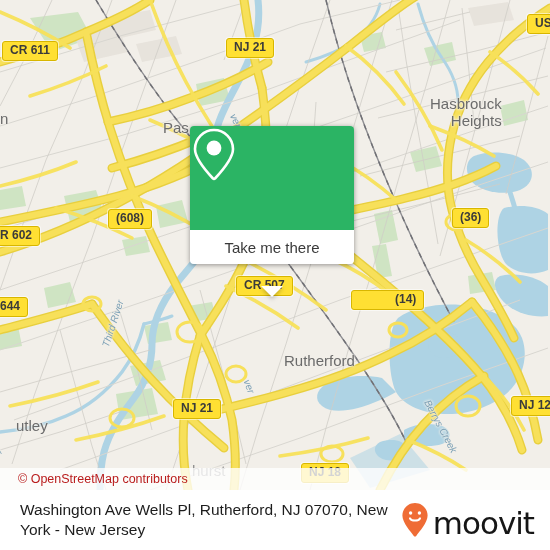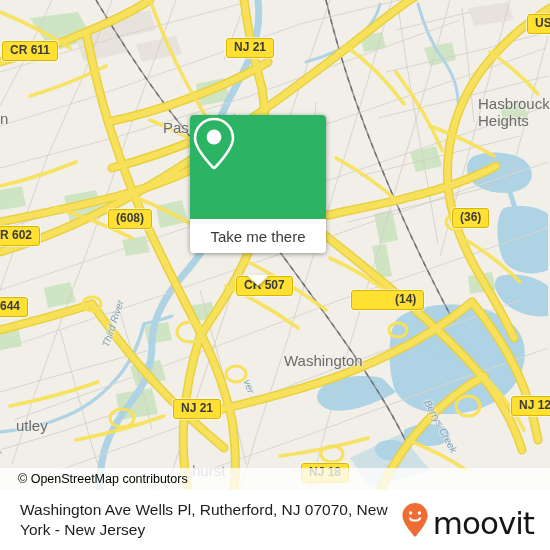--- a/index.html
+++ b/index.html
@@ -11,48 +11,48 @@
   #app{position:relative;width:550px;height:550px;overflow:hidden;background:#fff;}
 
   
   #map{position:absolute;left:0;top:0;width:550px;height:490px;overflow:hidden;background:#f2efe9;}
   #map svg{position:absolute;left:0;top:0;}
 
   
   .lbl{position:absolute;color:#6e6e6e;font-family:"Liberation Sans",sans-serif;white-space:nowrap;
        text-shadow:0 0 3px #f2efe9,0 0 3px #f2efe9,0 0 2px #f2efe9;pointer-events:none;}
   .lbl.place{font-size:15px;color:#6b6b6b;}
-  .lbl.place2{font-size:15px;color:#6b6b6b;line-height:17px;white-space:pre-line;text-align:left;margin-left:48px;}
+  .lbl.place2{font-size:15px;color:#6b6b6b;line-height:17px;white-space:pre-line;text-align:right;}
   .lbl.water{font-size:10px;color:#7a9fb5;font-style:italic;}
 
   
   .shield{position:absolute;background:#ffe033;border:1px solid #d8b600;border-radius:3px;
           color:#3b3b3b;font-size:11px;font-weight:bold;padding:1px 6px 2px 6px;line-height:13px;
           font-family:"Liberation Sans",sans-serif;white-space:nowrap;
           box-shadow:0 0 0 1px rgba(255,255,255,.55);}
   .shield.big{font-size:12px;padding:2px 7px 3px 7px;}
 
   
-  #card{position:absolute;left:190px;top:115px;width:136px;
+  #card{position:absolute;left:190px;top:126px;width:164px;
         border-radius:4px;overflow:visible;
         box-shadow:0 1px 5px rgba(0,0,0,.4);}
   #card-green{height:104px;border-radius:4px 4px 0 0;
               display:flex;align-items:center;justify-content:center;}
   #card-btn{height:34px;background:#fff;border-radius:0 0 4px 4px;
             display:flex;align-items:center;justify-content:center;
             color:#3a3a3a;font-size:15px;cursor:pointer;}
   #card-tail{position:absolute;left:50%;transform:translateX(-50%);top:160px;
              width:0;height:0;border-left:11px solid transparent;border-right:11px solid transparent;
              border-top:11px solid #fff;filter:drop-shadow(0 2px 2px rgba(0,0,0,.25));}
 
   
   #attrib{position:absolute;left:0;top:468px;height:22px;width:550px;
           background:rgba(255,255,255,.78);
           display:flex;align-items:center;}
-  #attrib span{font-size:12.5px;color:#000000;padding-left:18px;}
+  #attrib span{font-size:12.5px;color:#b91c1c;padding-left:18px;}
 
   
   #footer{position:absolute;left:0;top:490px;width:550px;height:60px;background:#fff;
           display:flex;align-items:center;justify-content:space-between;
           padding:0 16px 0 20px;box-sizing:border-box;}
   #footer-title{font-size:15.5px;color:#1d1d1d;line-height:20px;max-width:378px;}
   #logo{display:flex;align-items:center;gap:4px;}
   #logo-word{font-size:31px;color:#161616;letter-spacing:-1px;line-height:31px;
              font-family:"DejaVu Sans",sans-serif;font-weight:normal;margin-top:7px;}
 </style>
@@ -285,21 +285,21 @@
         <ellipse cx="92" cy="304" rx="9" ry="7" fill="none"></ellipse>
         <ellipse cx="122" cy="418" rx="12" ry="9" fill="none"></ellipse>
         <ellipse cx="332" cy="454" rx="11" ry="8" fill="none"></ellipse>
         <ellipse cx="398" cy="330" rx="9" ry="7" fill="none"></ellipse>
       </g>
     </svg>
 
     <div class="lbl place" style="left:163px;top:119px;">Pas</div>
     <div class="lbl place2" style="left:430px;top:95px;">Hasbrouck
 Heights</div>
-    <div class="lbl place" style="left:284px;top:352px;">Washington</div>
+    <div class="lbl place" style="left:284px;top:352px;">Rutherford</div>
     <div class="lbl place" style="left:16px;top:375px;margin-top:42px;">utley</div>
     <div class="lbl place" style="left:192px;top:462px;color:#8e8e8e;">hurst</div>
     <div class="lbl place" style="left:0px;top:110px;">n</div>
 
     <div class="lbl water" style="left:100px;top:345px;transform:rotate(-72deg);transform-origin:left top;">Third River</div>
     <div class="lbl water" style="left:432px;top:398px;transform:rotate(62deg);transform-origin:left top;">Berrys Creek</div>
     <div class="lbl water" style="left:238px;top:112px;transform:rotate(65deg);transform-origin:left top;">ver</div>
     <div class="lbl water" style="left:252px;top:378px;transform:rotate(70deg);transform-origin:left top;">ver</div>
     <div class="lbl water" style="left:0px;top:437px;transform:rotate(72deg);transform-origin:left top;">iver</div>
 

